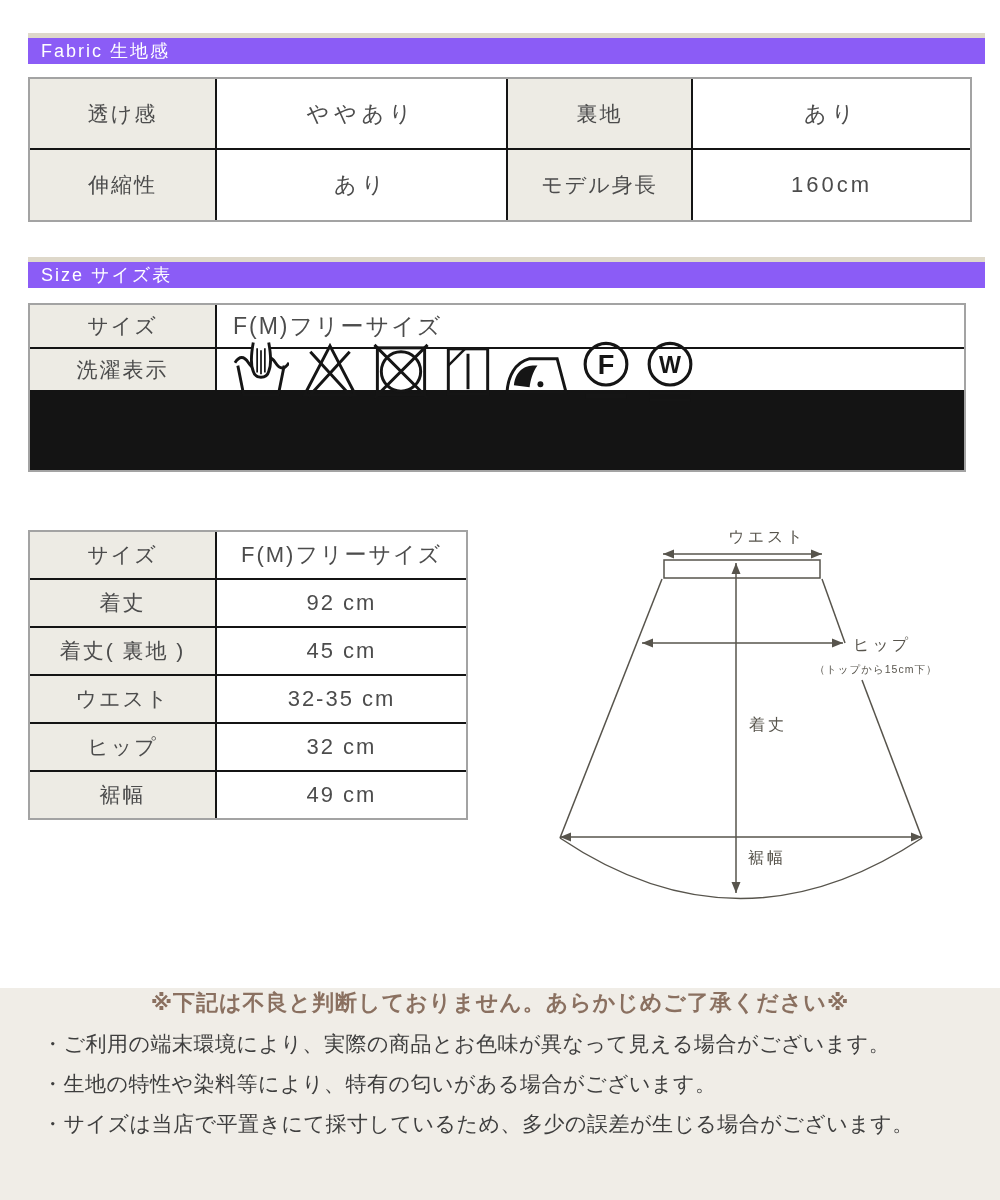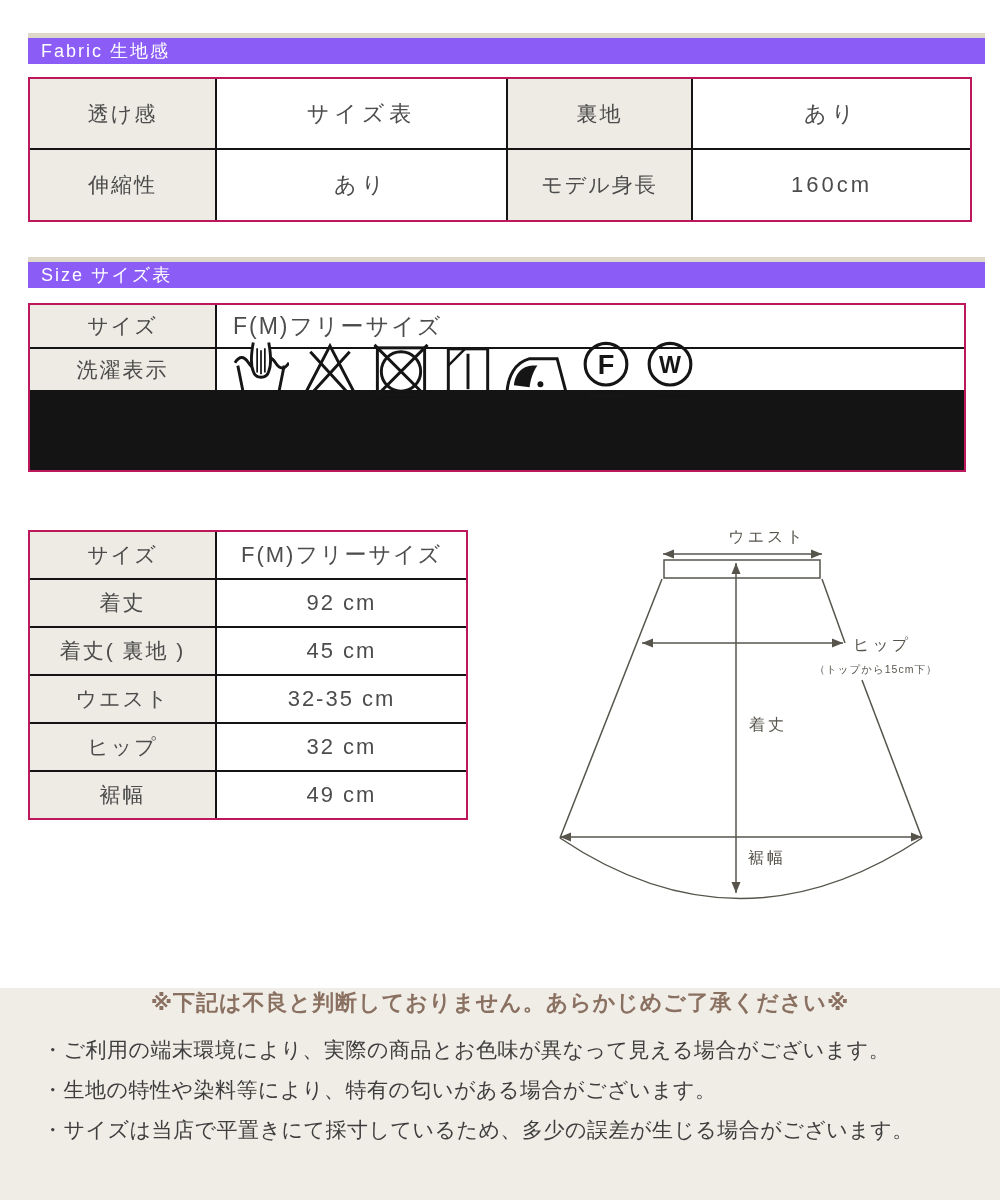--- a/index.html
+++ b/index.html
@@ -7,21 +7,21 @@
         font-family:"Liberation Sans","DejaVu Sans",sans-serif;color:#4c4c4c;}
 
   
   .bar{position:absolute;left:28px;width:944px;background:#8b5cf6;border-top:5px solid #ded8ca;
        color:#ffffff;font-size:18px;letter-spacing:2px;line-height:26px;height:26px;
        padding-left:13px;box-sizing:content-box;white-space:nowrap;}
   #fabric-bar{top:33px;}
   #size-bar{top:257px;}
 
   
-  .tbl{position:absolute;display:grid;background:#141414;border:2px solid #be185d;gap:2px;}
+  .tbl{position:absolute;display:grid;background:#141414;border:2px solid #a3a3a3;gap:2px;}
   .tbl .cell{display:flex;align-items:center;justify-content:center;background:#ffffff;}
   .tbl .lab{background:#edebe4;font-size:21px;letter-spacing:2px;}
   .tbl .val{font-size:22px;letter-spacing:5px;}
 
   #fabric-table{left:28px;top:77px;grid-template-columns:185px 289px 183px 277px;grid-template-rows:69px 70px;}
 
   #size-info-table{left:28px;top:303px;grid-template-columns:185px 747px;grid-template-rows:42px 41px 78px;}
   #size-info-table .start{justify-content:flex-start;}
   .free-size{font-size:23px;letter-spacing:2px;padding-left:16px;}
   .material{font-size:14px;letter-spacing:0.5px;padding-left:12px;color:#4a4a4a;}
@@ -41,33 +41,33 @@
 
   
   .care{stroke:#151515;stroke-width:3;fill:none;}
   .care-fill{fill:#151515;stroke:none;}
   .care-txt{fill:#151515;font-weight:bold;font-family:"Liberation Sans","DejaVu Sans",sans-serif;}
 
   
   #notice{position:absolute;left:0;top:988px;width:1000px;height:212px;background:#f0ede7;}
   #notice-title{text-align:center;font-size:22px;font-weight:bold;
                 color:#8a7060;letter-spacing:1px;line-height:30px;}
-  #notice-list{margin-top:12px;padding-left:42px;font-size:21px;color:#3e3e3e;letter-spacing:0.5px;}
+  #notice-list{margin-top:6px;padding-left:42px;font-size:21px;color:#3e3e3e;letter-spacing:0.5px;}
   #notice-list .line{line-height:40px;white-space:nowrap;}
 </style>
 </head>
 <body>
 
 <div class="page">
 
   <div class="bar" id="fabric-bar">Fabric 生地感</div>
 
   <div class="tbl" id="fabric-table">
     <div class="cell lab">透け感</div>
-    <div class="cell val">サイズ表</div>
+    <div class="cell val">ややあり</div>
     <div class="cell lab">裏地</div>
     <div class="cell val">あり</div>
     <div class="cell lab">伸縮性</div>
     <div class="cell val">あり</div>
     <div class="cell lab">モデル身長</div>
     <div class="cell val" style="letter-spacing:3px;">160cm</div>
   </div>
 
   <div class="bar" id="size-bar">Size サイズ表</div>
 

